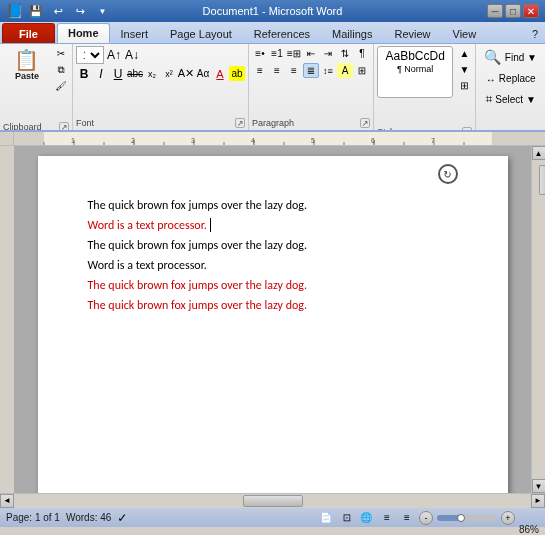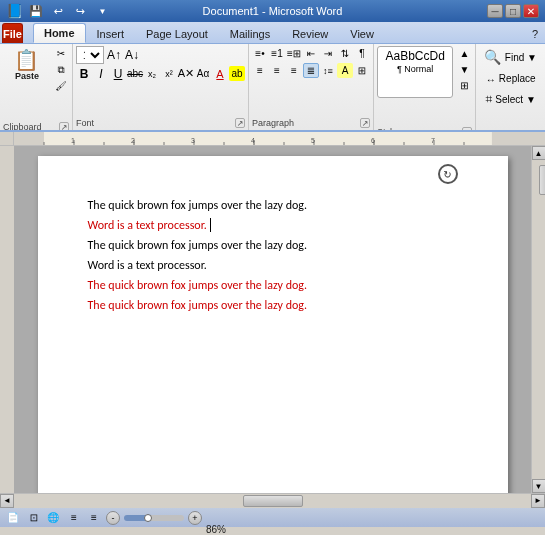--- a/index.html
+++ b/index.html
@@ -62,22 +62,22 @@
       border-bottom: 1px solid #f0f0f0;
       font-weight: bold;
       color: #1a1a1a;
       z-index: 1;
     }
     .tab.file {
       background: linear-gradient(to bottom, #cc2200, #aa1800);
       color: white;
       font-weight: bold;
       border-color: #991500;
-      margin-right: 10px;
-      padding: 3px 0;
+      margin-right: 2px;
+      padding: 3px 16px;
     }
 
     
     .font-select {
       width: 105px; height: 18px; font-size: 10px;
       border: 1px solid #aaa; background: white;
       padding: 0 2px;
     }
     .font-size-select {
       width: 28px; height: 18px; font-size: 10px;
@@ -263,20 +263,21 @@
     <div class="title-btn">□</div>
     <div class="title-btn close">✕</div>
   </div>
 </div>
 
 <div class="ribbon-tabs">
   <div class="tab file">File</div>
   <div class="tab active">Home</div>
   <div class="tab">Insert</div>
   <div class="tab">Page Layout</div>
+  <div class="tab">References</div>
   <div class="tab">Mailings</div>
   <div class="tab">Review</div>
   <div class="tab">View</div>
   <div class="tab" style="margin-left:auto;width:20px;text-align:center;">?</div>
 </div>
 
 <div class="ribbon-main">
 
   <div class="rg" style="min-width:62px;">
     <div class="rg-top">
@@ -465,20 +466,25 @@
 
 <div class="h-scroll">
   <div class="h-scroll-btn">◄</div>
   <div class="h-scroll-track">
     <div class="h-scroll-thumb"></div>
   </div>
   <div class="h-scroll-btn">►</div>
 </div>
 
 <div class="status-bar">
+  <div class="status-left">
+    <span class="status-item">Page: 1 of 1</span>
+    <span class="status-item">Words: 46</span>
+    <span style="font-size:12px; cursor:pointer;">✓</span>
+  </div>
   <div class="status-right">
 
     <div class="btn-sm" style="font-size:10px;" title="Print Layout">📄</div>
     <div class="btn-sm" style="font-size:10px;" title="Full Screen Reading">⊡</div>
     <div class="btn-sm" style="font-size:10px;" title="Web Layout">🌐</div>
     <div class="btn-sm" style="font-size:10px;" title="Outline">≡</div>
     <div class="btn-sm" style="font-size:10px;" title="Draft">≡</div>
 
     <div class="zoom-btn">-</div>
     <div class="zoom-slider">

